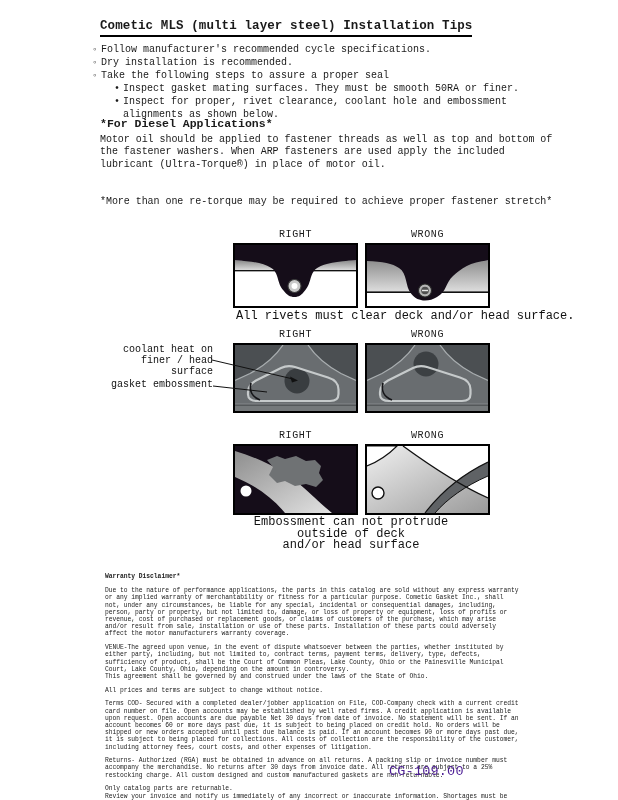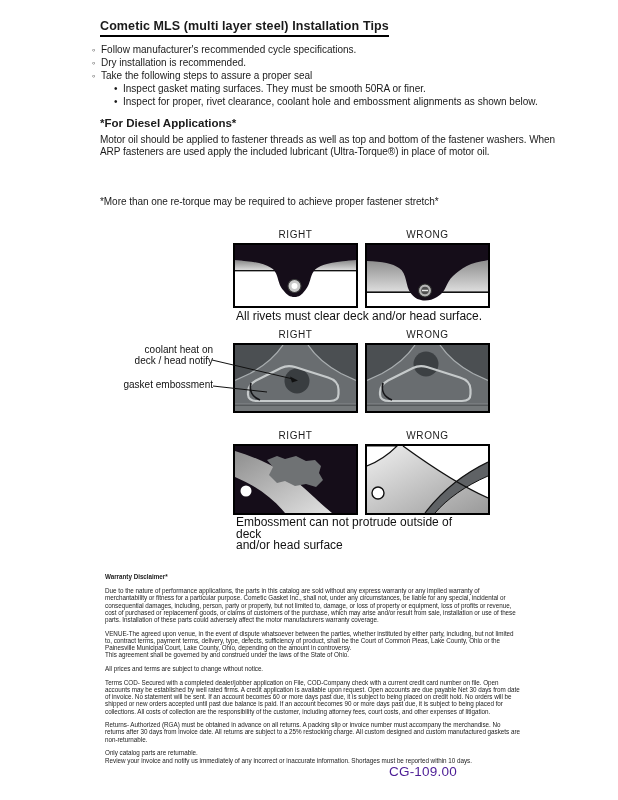--- a/index.html
+++ b/index.html
@@ -1,18 +1,18 @@
 <!DOCTYPE html>
 <html style="--ink: #1a1a1a; --diagram-black: #150d19; --steel-gray: #696d70; --steel-gray-dark: #4b4f52; --emboss-line: #c6cacb; --hole-dark: #393d40;"><head>
 <meta charset="utf-8">
 <style>
   html,body { margin:0; padding:0; background:#ffffff; }
   .page {
     position:relative; width:618px; height:800px; background:#fff;
-    font-family:Liberation Sans, sans-serif;
+    font-family:Liberation Mono, monospace;
     color:var(--ink,#1a1a1a); overflow:hidden;
   }
   .abs { position:absolute; }
 
   
   .title { left:100px; top:19px; font-size:12.5px; font-weight:bold;
            border-bottom:2px solid #000; padding-bottom:2px; letter-spacing:0.1px; }
   .tips  { left:92px; top:43px; width:462px; font-size:10px; line-height:13px; }
   .tip   { position:relative; padding-left:9px; }
   .tip::before { content:"◦"; position:absolute; left:0; top:-0.5px; font-size:9.5px; }
@@ -30,21 +30,21 @@
   .dl-left  { left:233px; } .dl-right { left:365px; }
   .r1 { top:229px; } .r2 { top:329px; } .r3 { top:430px; }
 
   .dimg { border:2px solid #000; background:#fff; display:block; }
   .i1 { top:243px; } .i2 { top:343px; } .i3 { top:444px; }
   .im-left { left:233px; } .im-right { left:365px; }
 
   .caption { font-size:12px; line-height:11.5px; color:#111; }
   .cap1 { left:236px; top:311px; }
   .cap2 { left:238px; top:414px; }
-  .cap3 { left:236px; top:517px; width:230px; }
+  .cap3 { left:236px; top:517px; width:230px;text-align:center; }
 
   .callout { left:95px; width:118px; text-align:right; font-size:10px; line-height:11px; color:#111; }
   .co1 { top:344px; } .co2 { top:379px; }
   .leader { left:110px; top:340px; pointer-events:none; }
 
   
   .legal { left:105px; top:573px; width:416px; font-size:6.3px; line-height:7.2px;
            letter-spacing:-0.02px; color:#222; }
   .legal p { margin:0 0 6.5px 0; }
   .legal .lh { font-weight:bold; margin-bottom:7px; }
@@ -98,21 +98,21 @@
     <path d="M0,0 H121 V15.5 C103,17 94,23.5 86,31 C78,38.5 80,46.5 70,52 C66,54.5 62.5,55.5 58,55.5 C52.5,55.5 48,53.5 44,48.5 C38,41 40.5,28.5 32,23 C25.5,18.5 16,16.5 0,16 Z" fill="#150d19"></path>
     <circle cx="58" cy="45.5" r="6.5" fill="#b5b5b5" stroke="#2a2a2a" stroke-width="1.1"></circle>
     <circle cx="58" cy="45.5" r="3.8" fill="#4f4f4f"></circle>
     <rect x="55" y="44.8" width="6" height="1.4" fill="#e8e8e8"></rect>
   </svg>
 
   <div class="abs caption cap1">All rivets must clear deck and/or head surface.</div>
 
   <div class="abs callout co1">
     <div>coolant heat on</div>
-    <div>deck / head notify</div>
+    <div>finer / head surface</div>
   </div>
   <div class="abs callout co2">gasket embossment</div>
 
   <div class="abs dlabel dl-left r2">RIGHT</div>
   <div class="abs dlabel dl-right r2">WRONG</div>
 
   <svg class="abs dimg im-left i2" width="121" height="66" viewBox="0 0 121 66">
     <rect width="121" height="66" fill="#696d70"></rect>
     <path d="M0,0 H48 C41,10.5 29,21 15,28.5 L0,35.5 Z" fill="#4b4f52"></path>
     <path d="M48,0 C41,10.5 29,21 15,28.5 L0,35.5" fill="none" stroke="#a9aeb0" stroke-width="1.3"></path>

